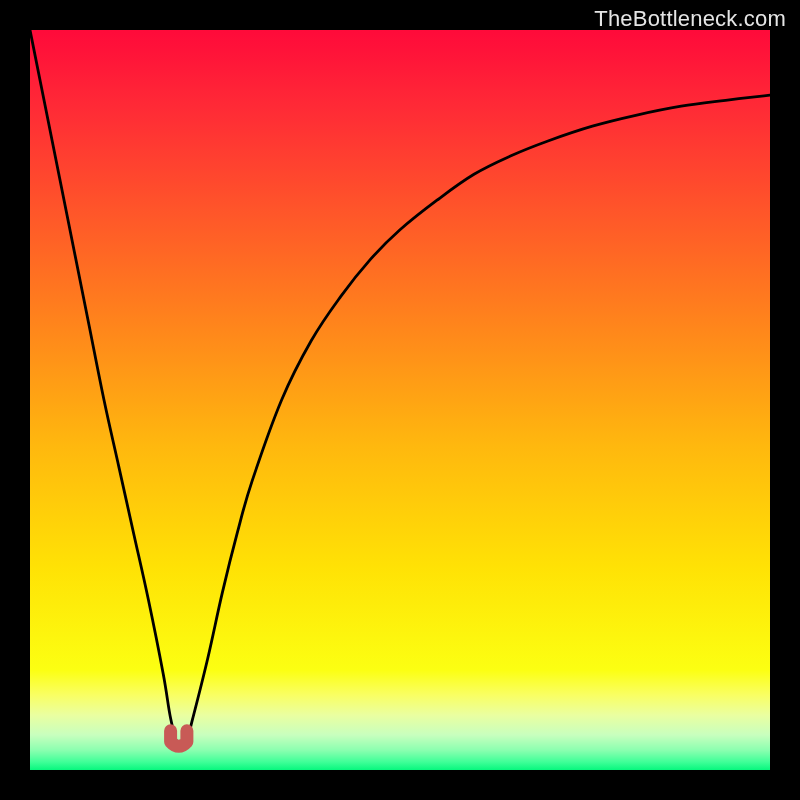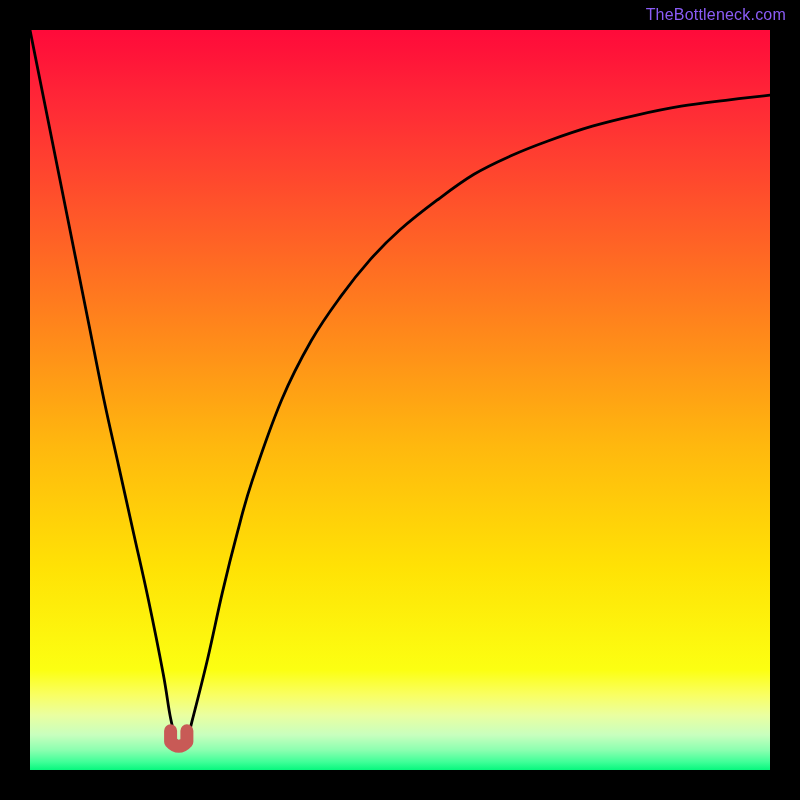--- a/index.html
+++ b/index.html
@@ -59,22 +59,22 @@
     );
   }
   .curve {
     position: absolute;
     inset: 0;
   }
   .watermark {
     position: absolute;
     top: 6px;
     right: 14px;
-    color: #8b5cf6;
-    font-size: 16px;
+    color: #e5e5e5;
+    font-size: 22px;
     letter-spacing: 0.2px;
     font-family: Arial, Helvetica, sans-serif;
   }
 </style>
 </head>
 <body>
 
 <div class="frame">
 
   <div class="plot">

